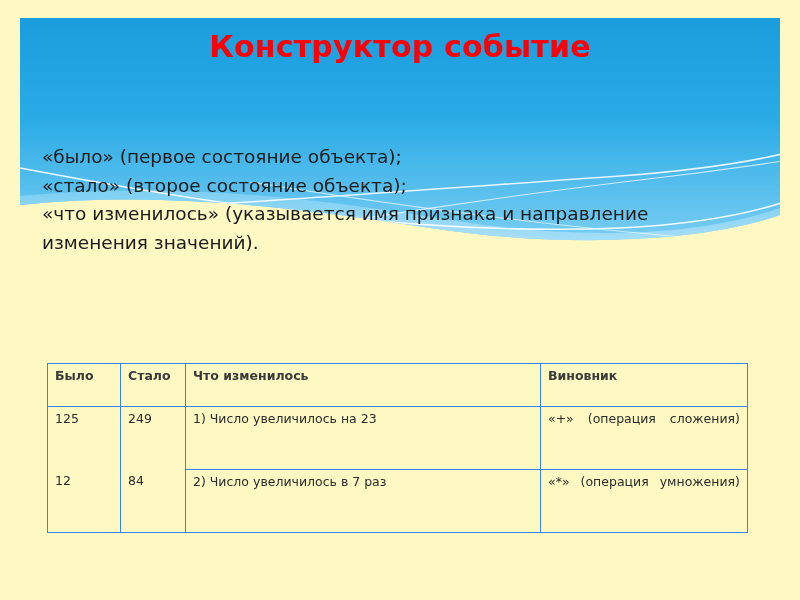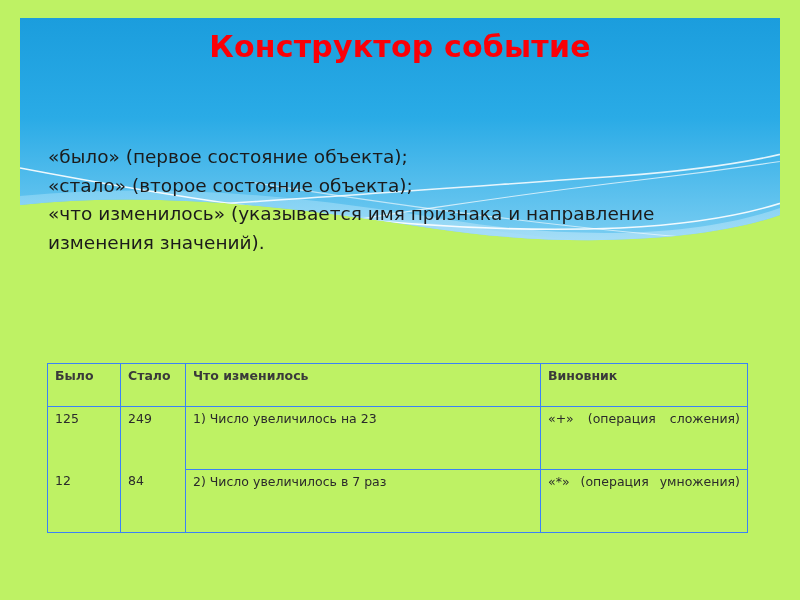--- a/index.html
+++ b/index.html
@@ -11,21 +11,21 @@
     width: 800px;
     height: 600px;
     overflow: hidden;
     font-family: "Liberation Sans", sans-serif;
   }
 
   #slide {
     position: relative;
     width: 800px;
     height: 600px;
-    background: #bef264;
+    background: #fef9c3;
     overflow: hidden;
   }
 
   
   #bg-art {
     position: absolute;
     left: 0; top: 0;
     width: 800px;
     height: 600px;
     pointer-events: none;
@@ -45,21 +45,21 @@
     font-size: 30px;
     font-weight: bold;
     letter-spacing: 0.2px;
     line-height: 1.1;
     font-family: "DejaVu Sans", sans-serif;
   }
 
   
   #body-block {
     position: absolute;
-    left: 48px;
+    left: 42px;
     top: 143px;
     width: 700px;
   }
   .body-line {
     color: #1b1b1b;
     font-size: 18.5px;
     line-height: 28.5px;
     font-family: "DejaVu Sans", sans-serif;
     white-space: pre-wrap;
   }

